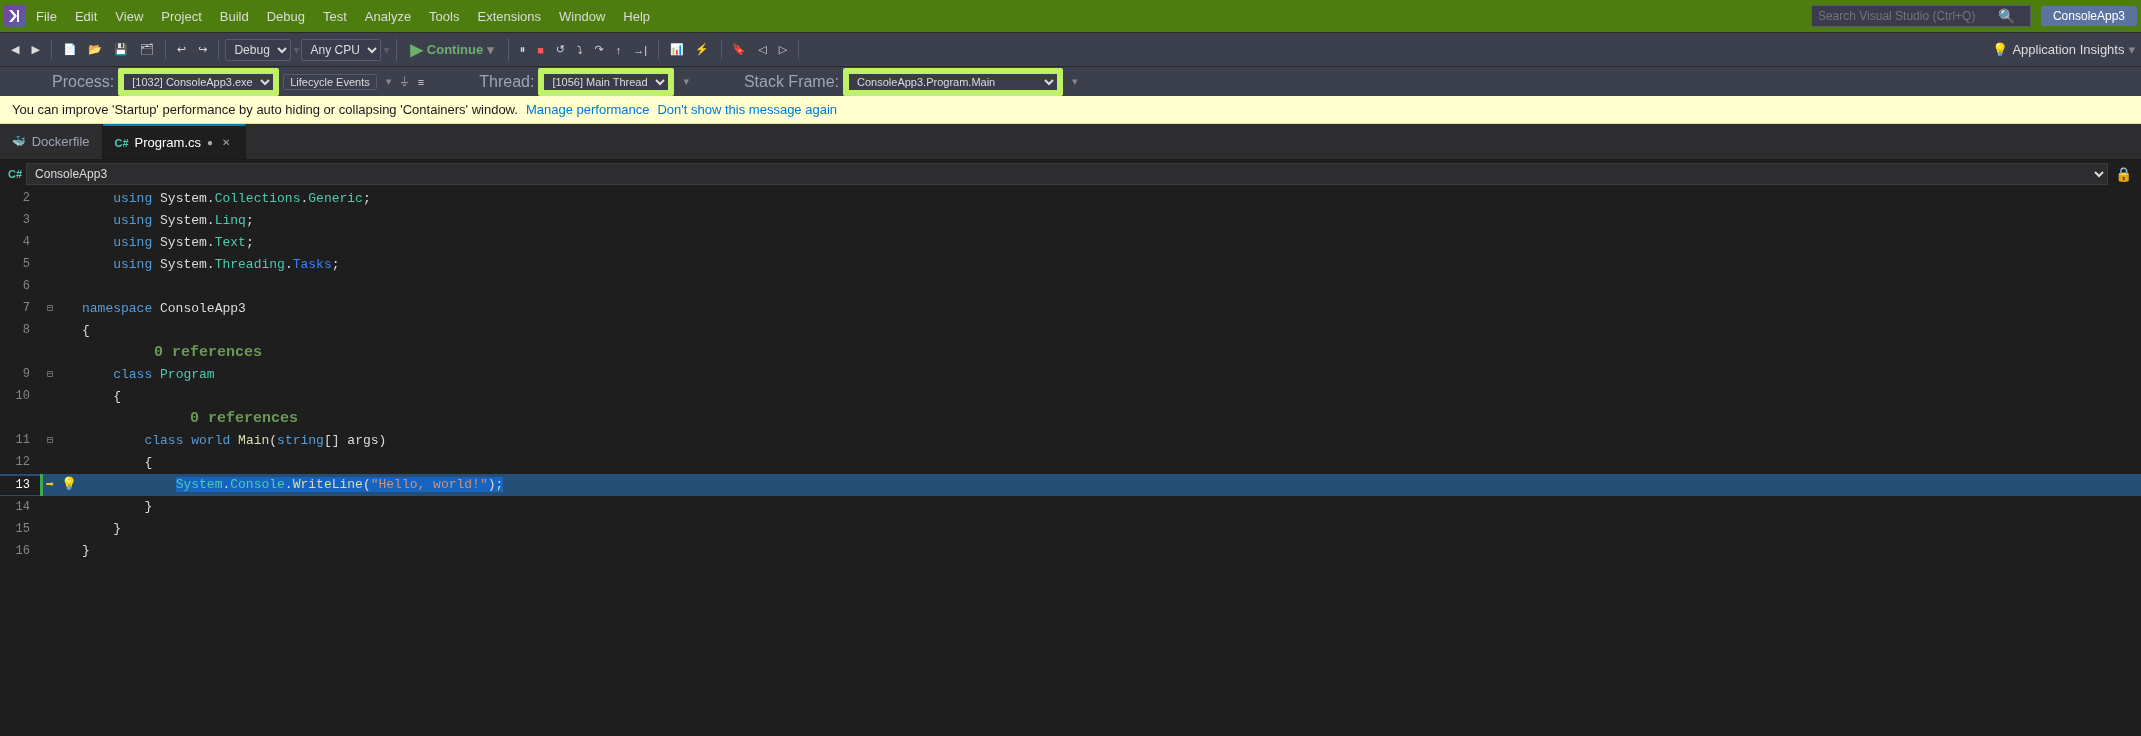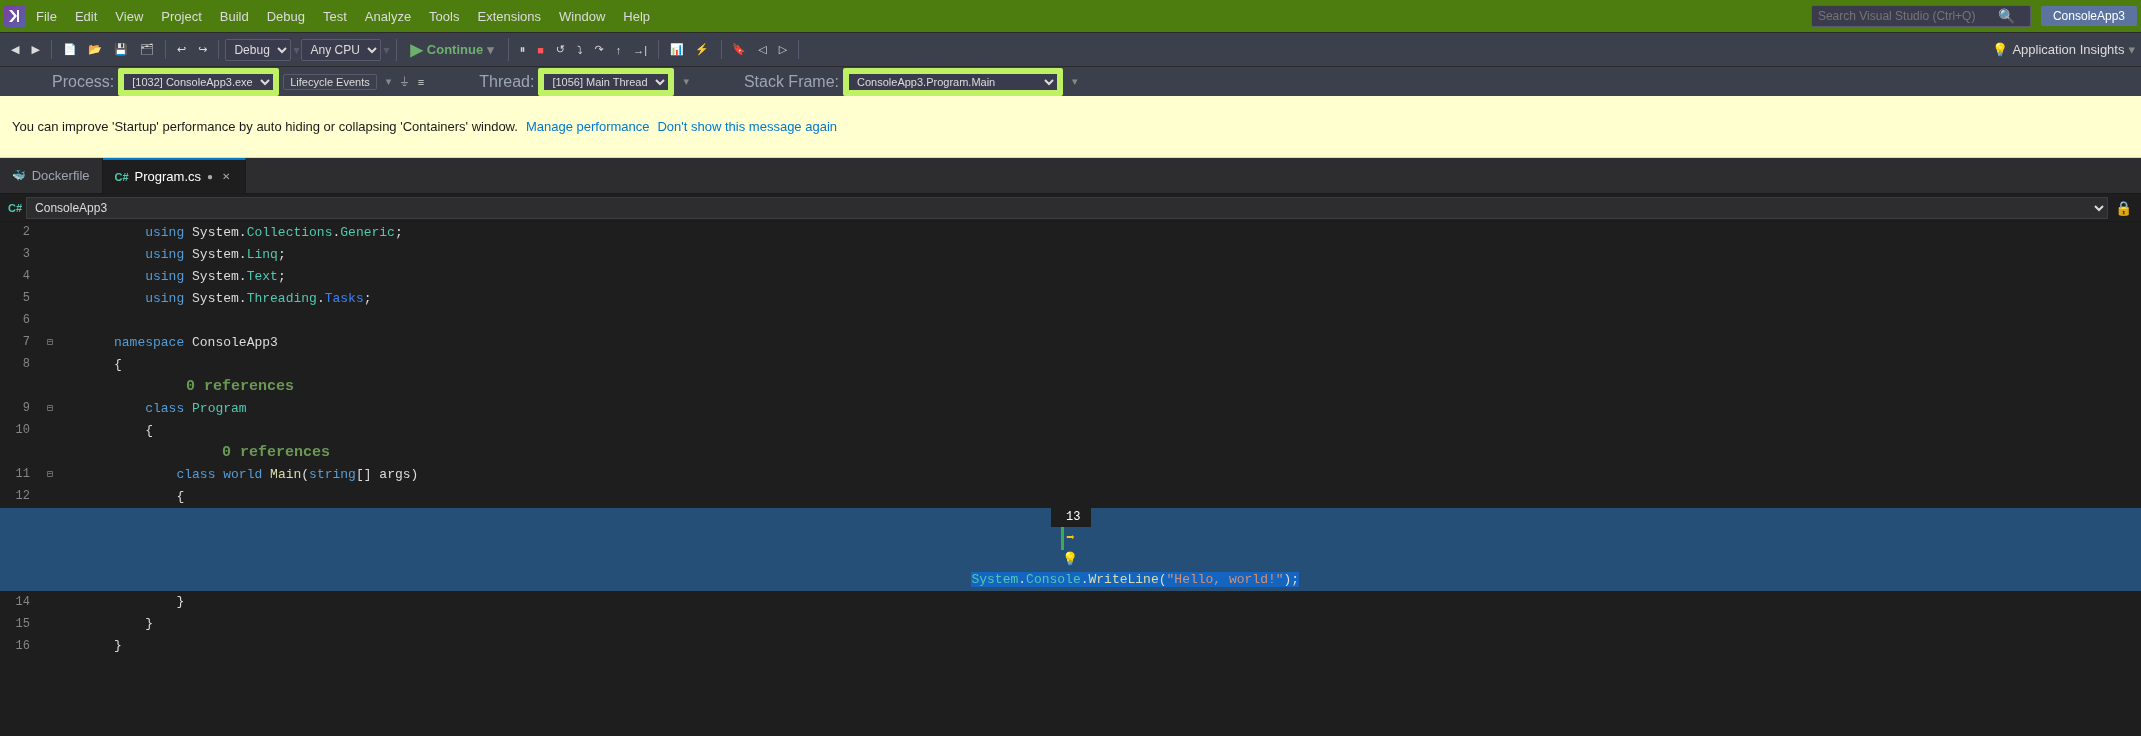--- a/index.html
+++ b/index.html
@@ -73,21 +73,21 @@
       background: #3b3b4e; border: 6px solid #bef264;
       color: #dcdcdc; font-size: 11px; padding: 1px 4px;
       border-radius: 2px; max-width: 220px;
     }
     .debug-label { color: #9da5b4; font-size: 16px; margin-left: 46px; }
     .debug-filter-icon { color: #aaa; }
 
     
     .info-bar {
       background: #ffffd0; color: #1a1a1a;
-      padding: 23px 12px; display: flex; align-items: center;
+      padding: 6px 12px; display: flex; align-items: center;
       gap: 8px; font-size: 13px; border-bottom: 1px solid #e0e0a0;
     }
     .info-link { color: #0078d4; cursor: pointer; text-decoration: none; }
 
     
     .tab-bar {
       display: flex; align-items: stretch;
       background: #2d2d30; height: 36px;
       border-bottom: 1px solid #1a1a1a;
     }
@@ -136,22 +136,22 @@
     .line-num {
       width: 40px; text-align: right; padding-right: 10px;
       color: #858585; font-size: 12px; user-select: none;
       flex-shrink: 0;
     }
     .line-gutter {
       width: 20px; flex-shrink: 0; display: flex; align-items: center;
       justify-content: center;
     }
     .collapse-icon { color: #858585; font-size: 10px; cursor: pointer; }
-    .line-content { flex: 1; white-space: pre; padding-left: 4px; margin-left: 32px; }
-    .active-line { background: #264f78; flex-direction: column; }
+    .line-content { flex: 1; white-space: pre; padding-left: 4px; }
+    .active-line { background: #264f78; }
     .arrow-indicator { color: #f5c518; font-size: 14px; }
 
     
     .kw { color: #569cd6; }
     .type { color: #4ec9b0; }
     .method { color: #dcdcaa; }
     .string { color: #ce9178; }
     .ref-hint { color: #6a9955; font-size: 15px; font-style: normal; font-weight: bold; }
 
     .editor-wrapper {

